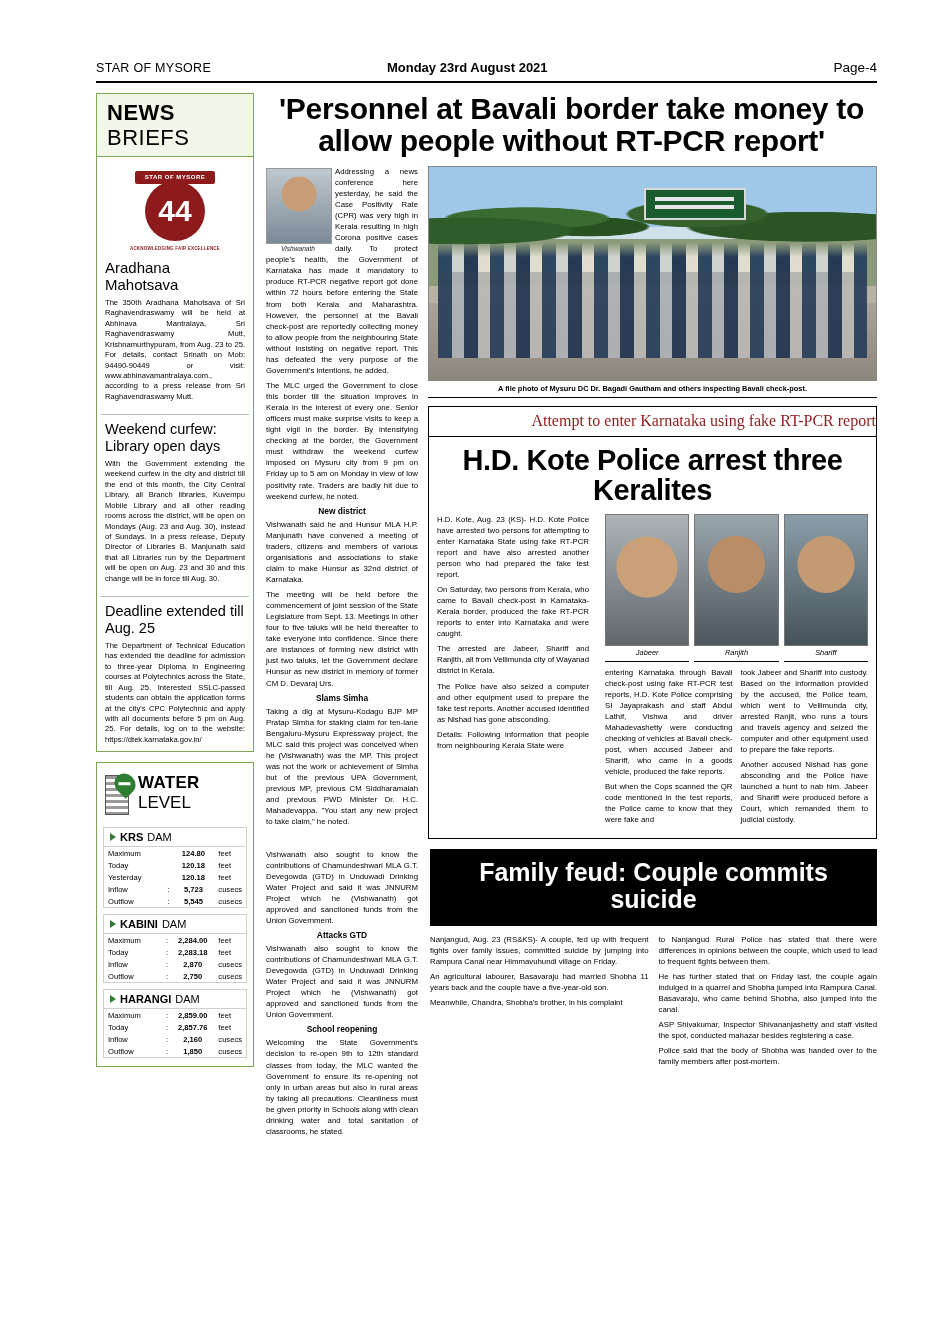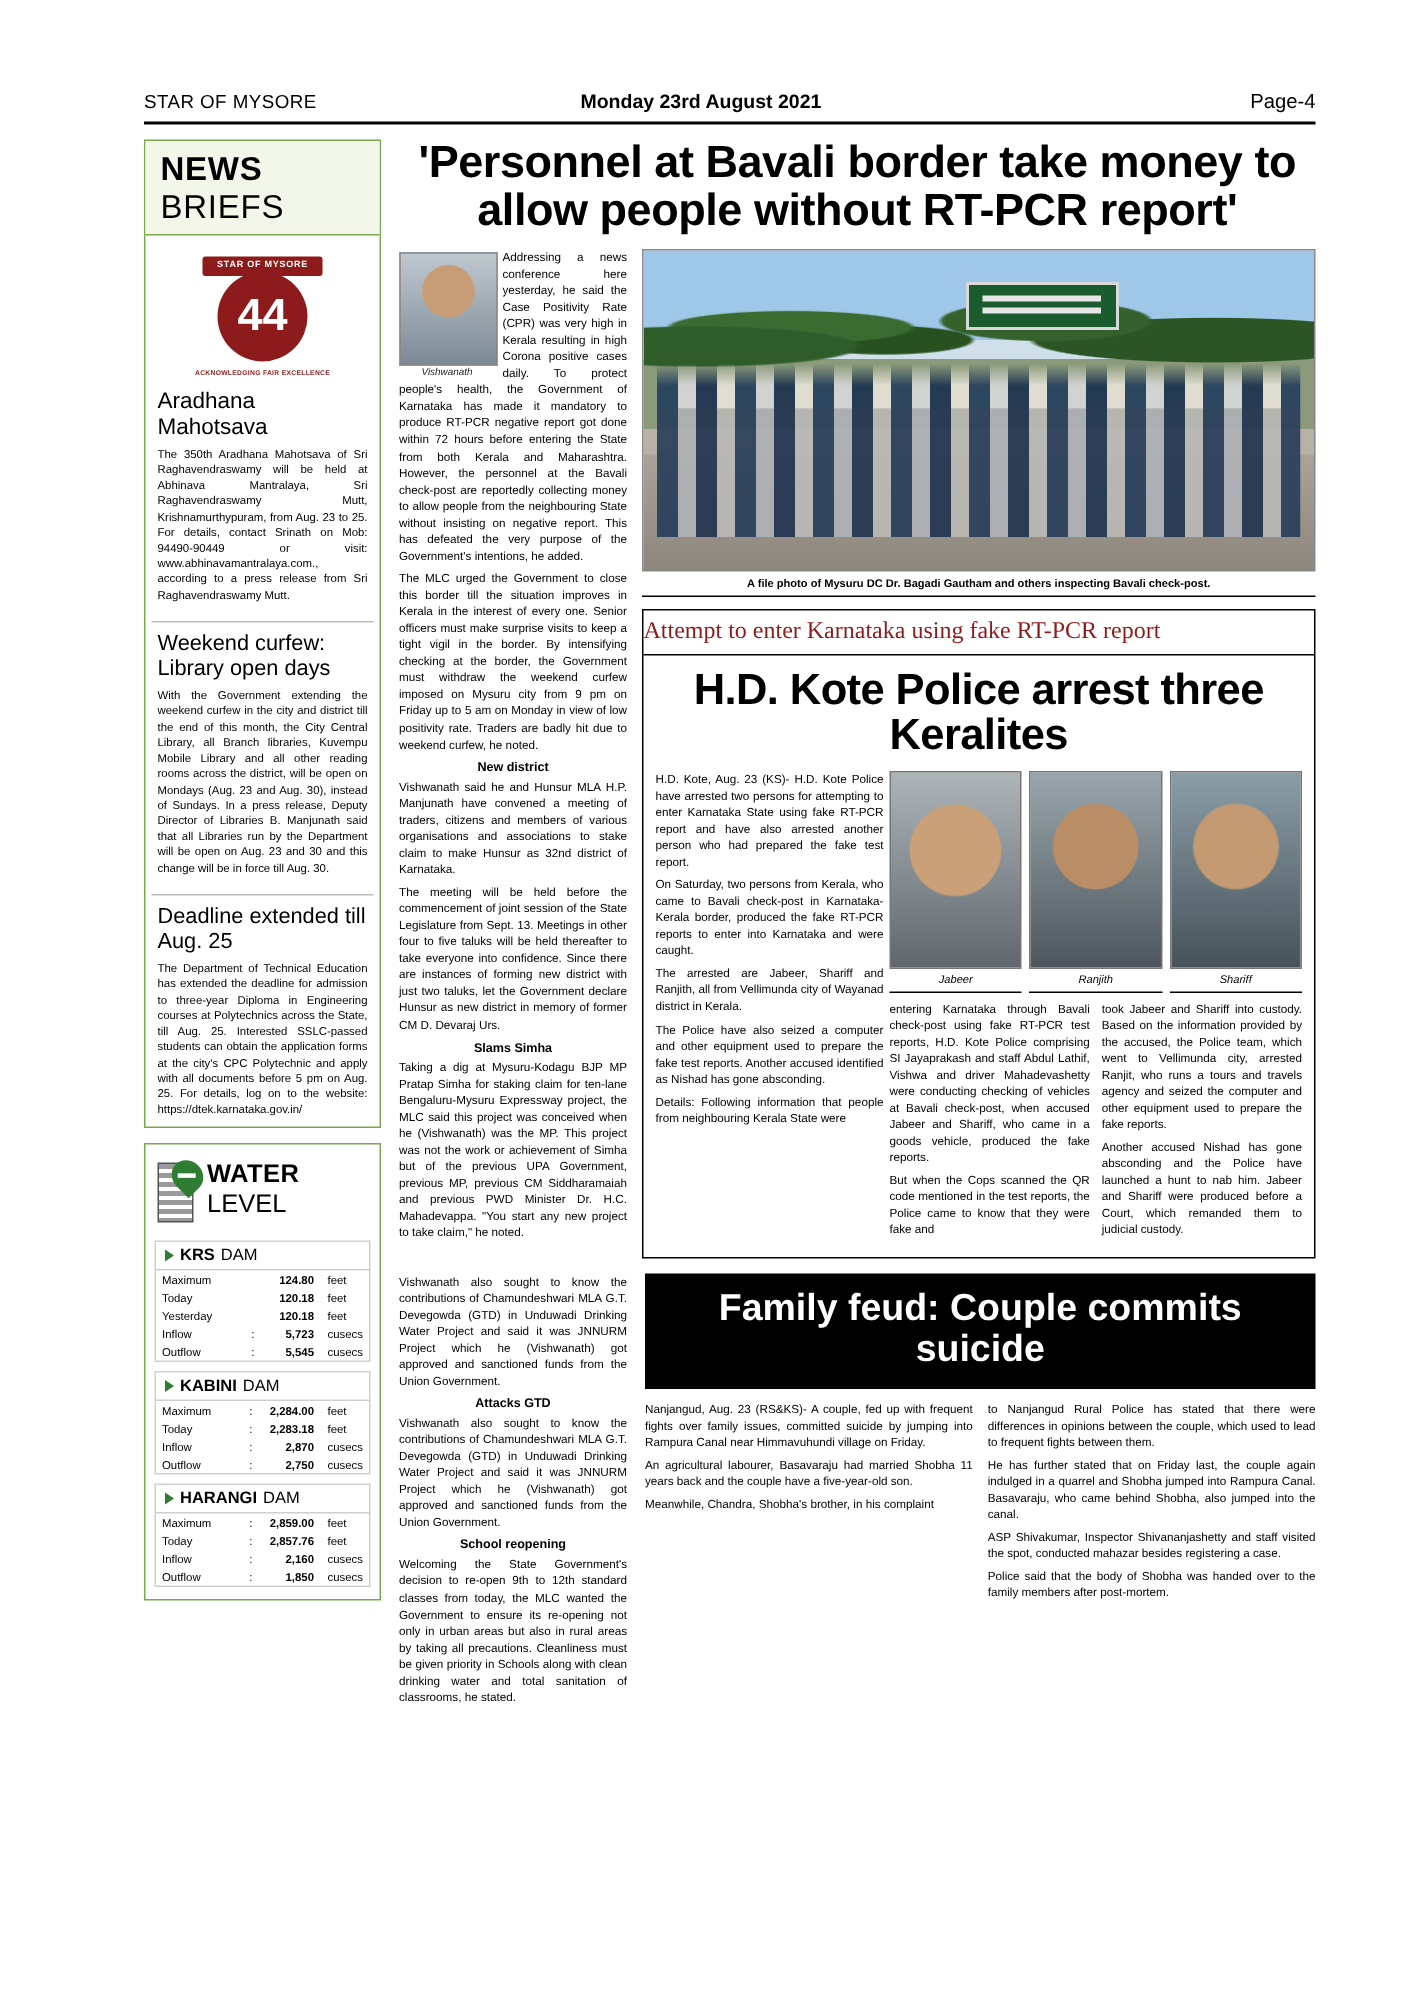--- a/index.html
+++ b/index.html
@@ -101,21 +101,21 @@
   .dam-name .tri{
     width:0;height:0;border-left:6px solid #2f7d32;border-top:4px solid transparent;
     border-bottom:4px solid transparent;
   }
   .dam-name b{font-weight:700;}
   .dam-name i{font-style:normal;font-weight:400;}
   table.dam{width:100%;border-collapse:collapse;font-size:7.6px;}
   table.dam td{padding:1.5px 4px;}
   table.dam td.k{width:46%;}
   table.dam td.c{width:6%;}
-  table.dam td.v{text-align:right;width:30%;font-weight:700;}
+  table.dam td.v{text-align:center;width:30%;font-weight:700;}
   table.dam td.u{width:18%;padding-left:5px;}
 
   
   h1.headline{
     font-size:30px;line-height:1.08;font-weight:700;margin:0 0 8px 0;
     text-align:center;letter-spacing:-.3px;
   }
 
   .two-col{display:flex;gap:10px;}
   .story-col{width:152px;flex:0 0 152px;}
@@ -175,28 +175,28 @@
   }
   .photo-cap{
     font-size:7.4px;font-weight:700;text-align:center;
     border-bottom:1px solid #000;padding:3px 0 4px 0;margin-bottom:8px;
   }
 
   
   .pkg{border:1px solid #000;}
   .kicker{
     border-bottom:1px solid #000;
-    text-align:left;color:#8e1b1b;font-family:"Liberation Serif",serif;
+    text-align:right;color:#8e1b1b;font-family:"Liberation Serif",serif;
     font-size:16px;padding:5px 0 6px 0;font-weight:400;
   }
   h2.head2{
     font-size:29px;line-height:1.05;font-weight:700;text-align:center;
     margin:8px 8px 8px 8px;letter-spacing:-.4px;
   }
-  .pkg-body{display:flex;gap:4px;padding:0 8px 8px 8px;}
+  .pkg-body{display:flex;gap:16px;padding:0 8px 8px 8px;}
   .pkg-left{width:152px;flex:0 0 152px;}
   .pkg-right{flex:1;}
   .mug3{display:flex;gap:5px;}
   .mug3 .m{flex:1;}
   .mug3 .m .img{
     width:100%;height:132px;border:1px solid #777;box-sizing:border-box;
   }
   .m1 .img{background:linear-gradient(#b9bfc2,#6c747a);
     background-image:radial-gradient(circle at 50% 40%, #caa078 0 30px, transparent 31px),linear-gradient(#aeb5b9,#5f676d);}
   .m2 .img{background-image:radial-gradient(circle at 50% 38%, #c49a72 0 28px, transparent 29px),linear-gradient(#8b9ea8,#46525a);}

